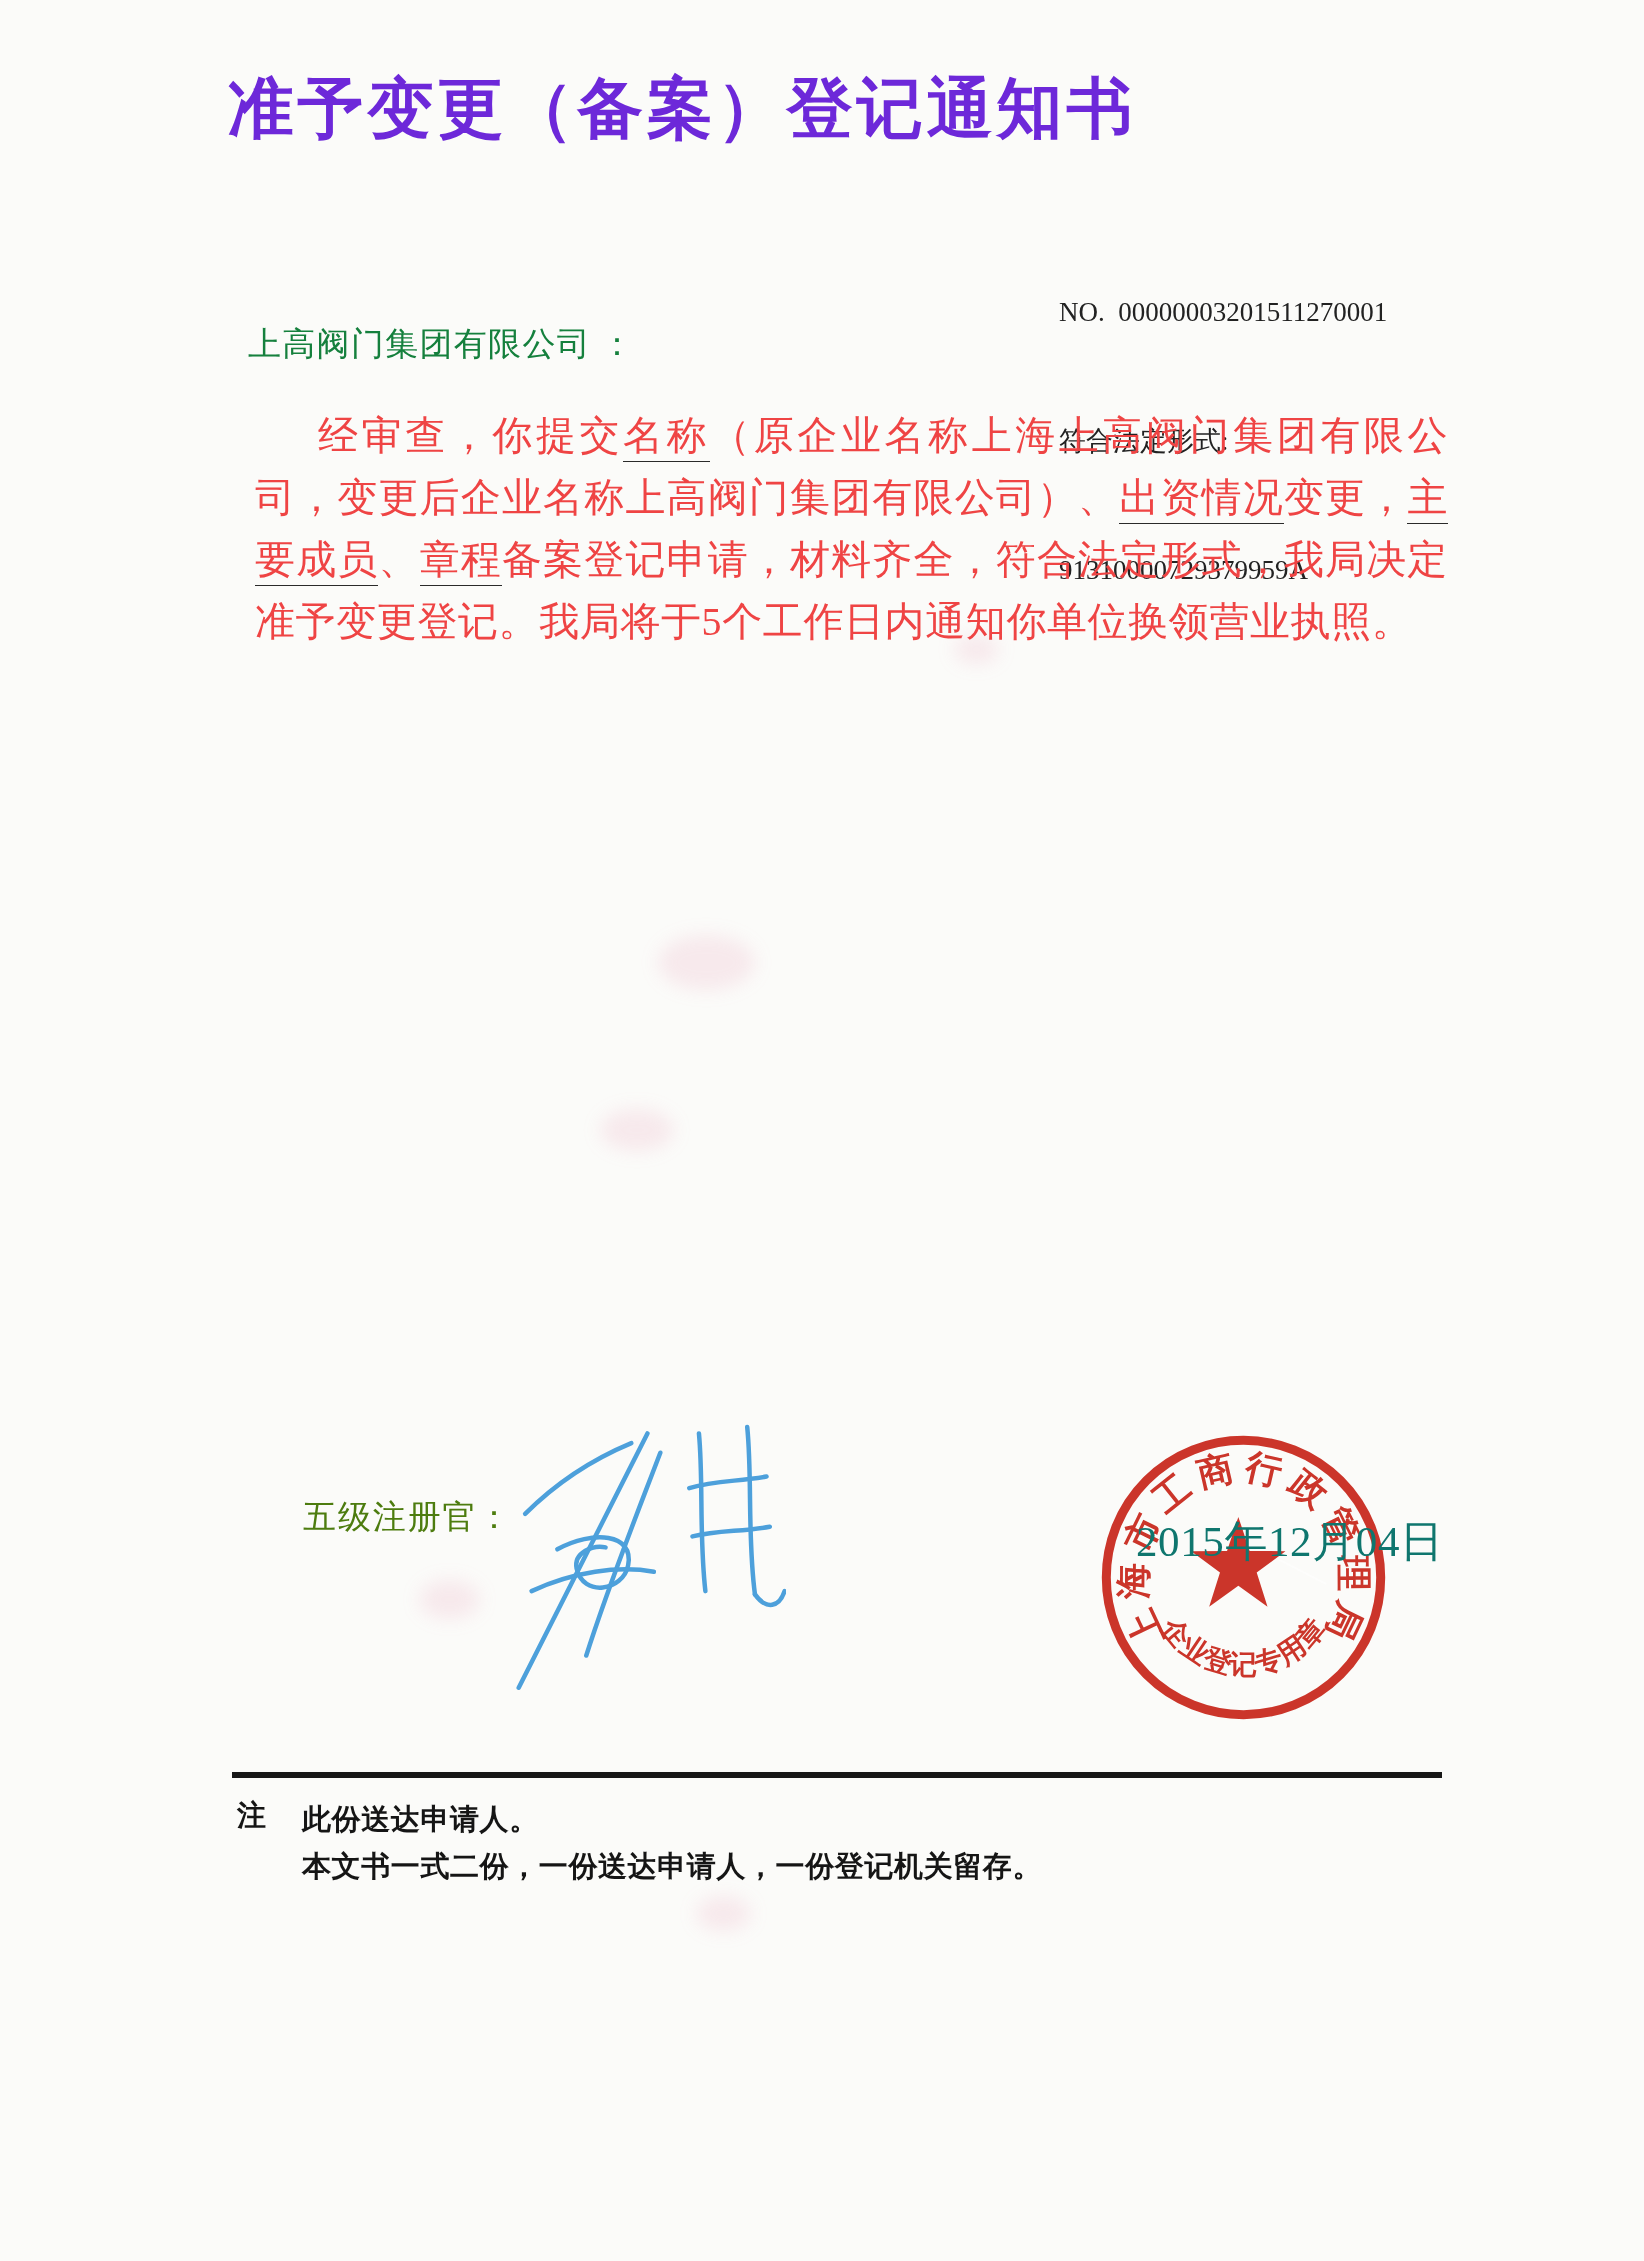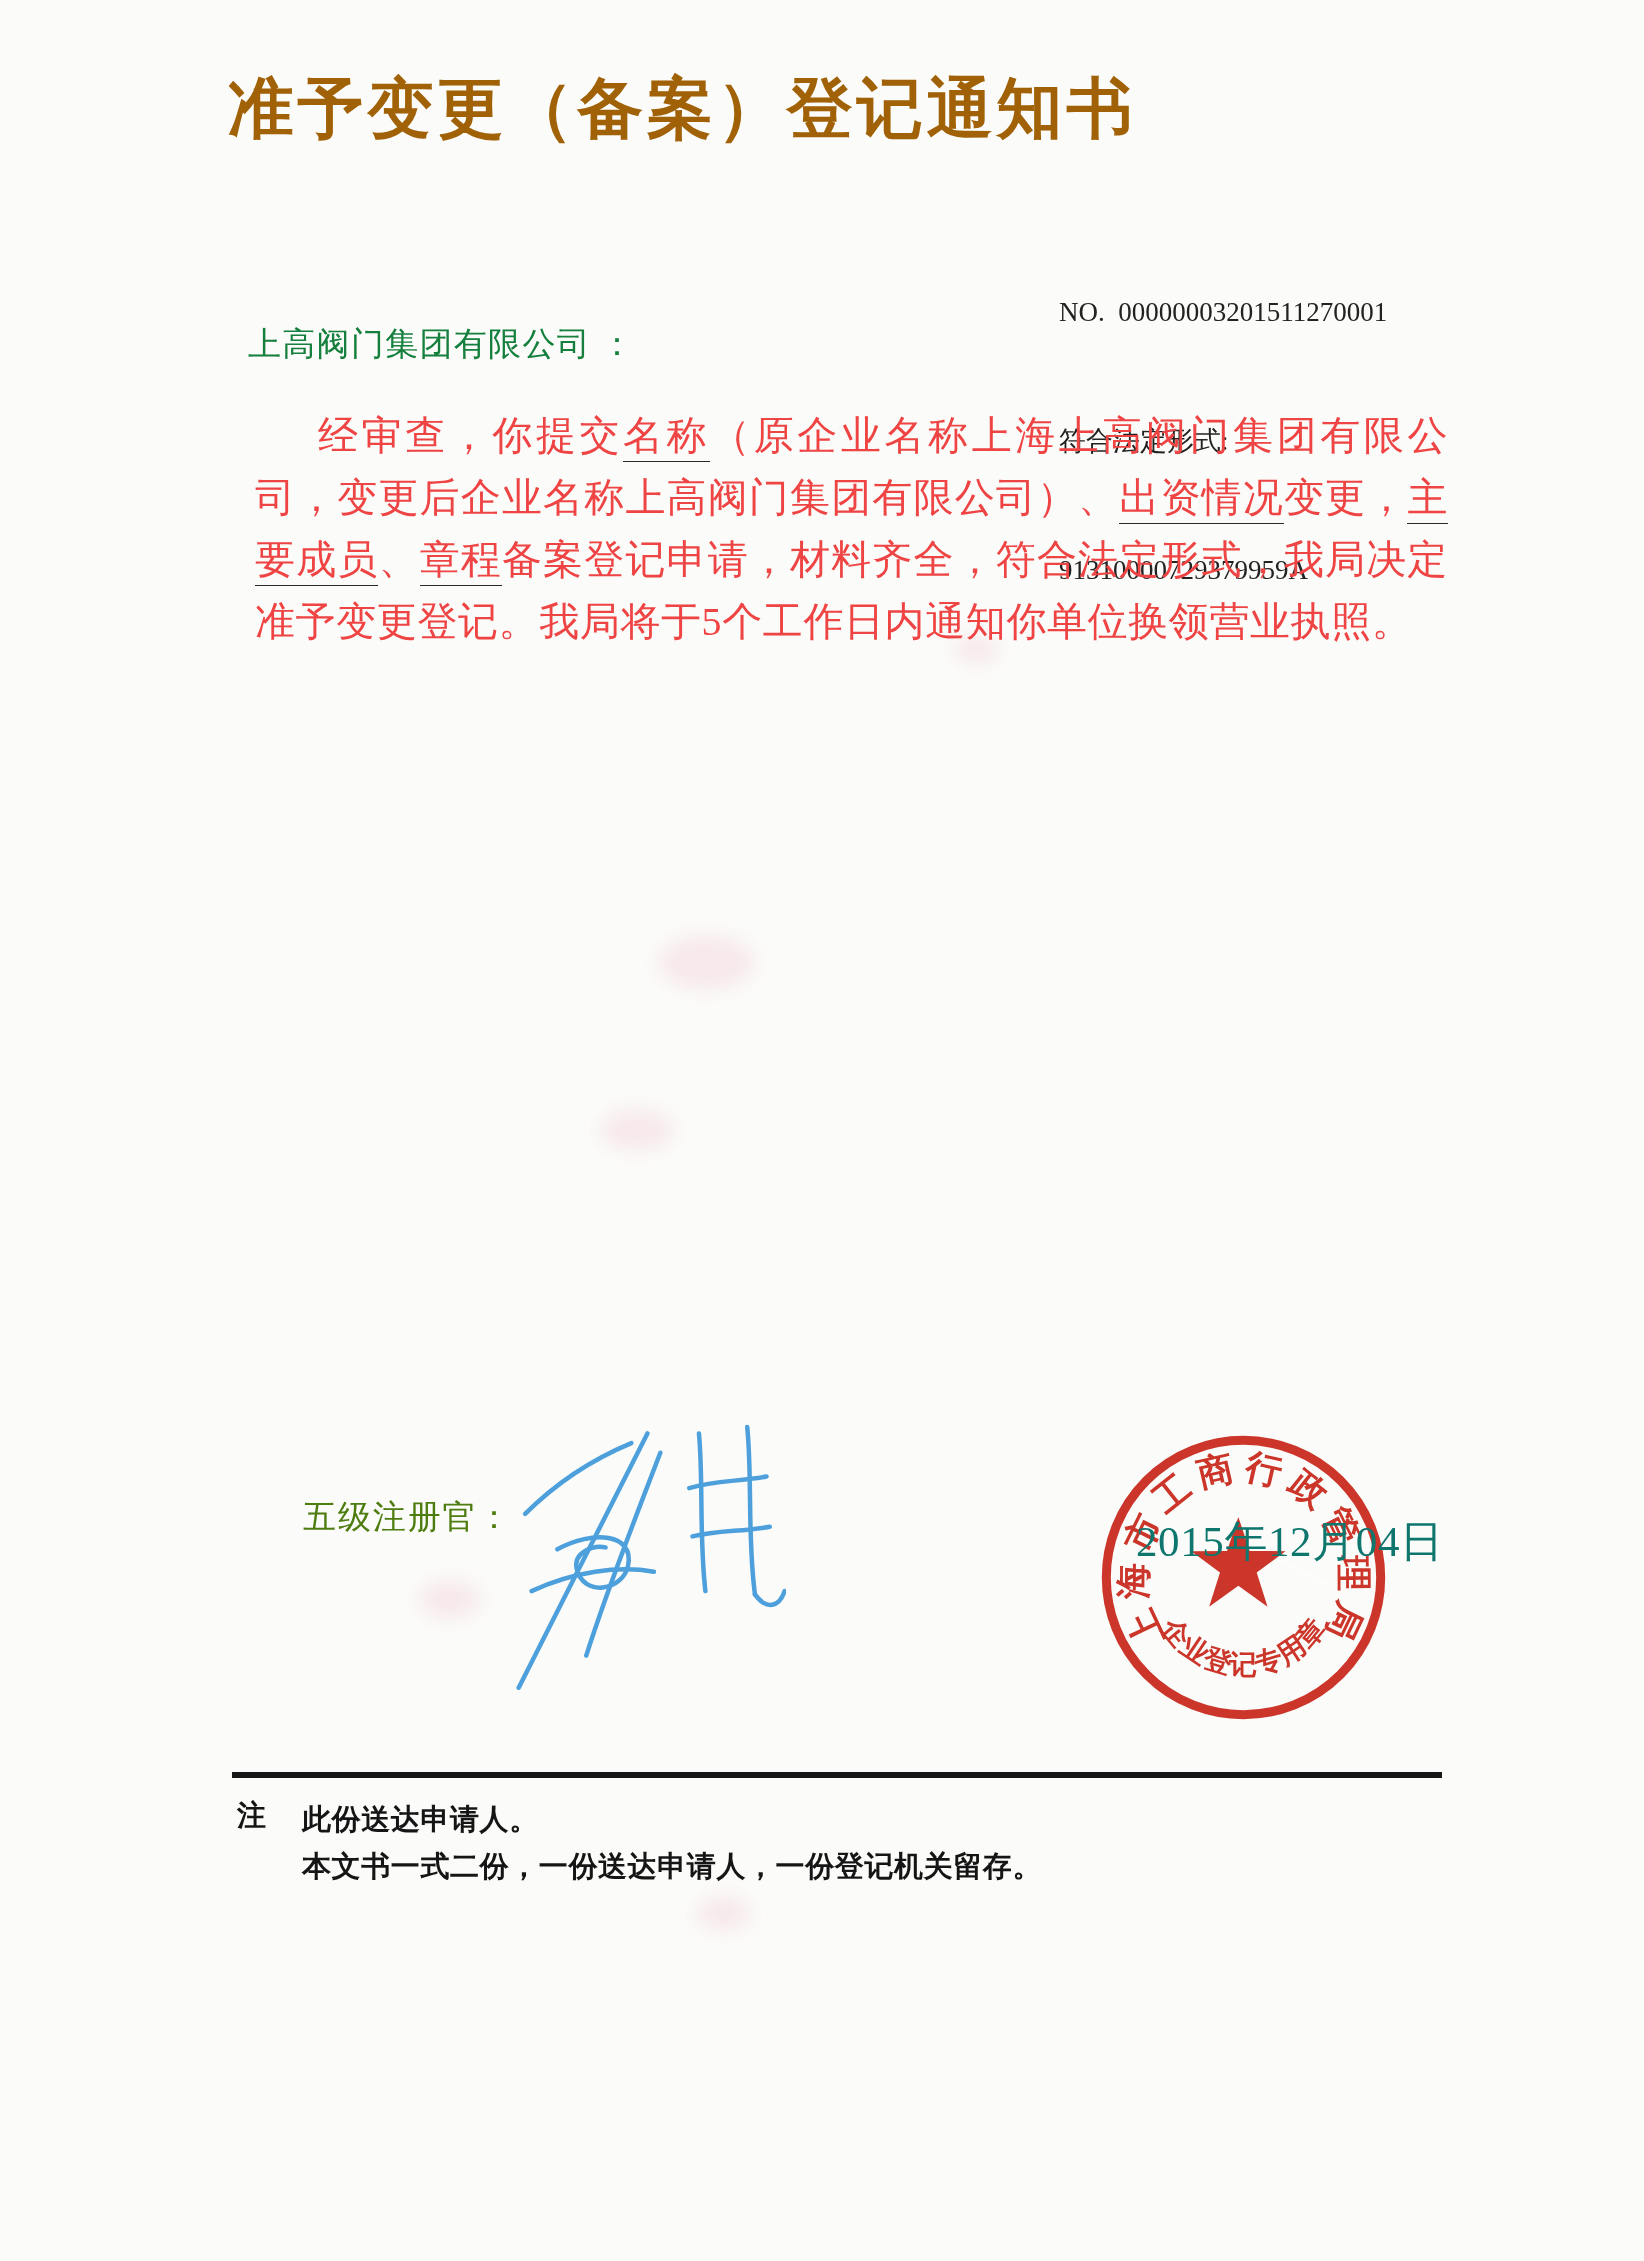--- a/index.html
+++ b/index.html
@@ -5,21 +5,21 @@
   html,body{margin:0;padding:0;}
   body{
     width:1644px;height:2261px;position:relative;overflow:hidden;
     background:#fbfbf9;
     font-family:"Liberation Serif","DejaVu Serif",serif;
     color:#1c1c1c;
   }
   .abs{position:absolute;}
   .doc-title{
     left:0;top:64px;width:1364px;text-align:center;
-    font-size:66px;font-weight:bold;letter-spacing:3.9px;color:#a16207;
+    font-size:66px;font-weight:bold;letter-spacing:3.9px;color:#6d28d9;
   }
   .ref-block{
     left:1026px;top:205px;font-size:27px;line-height:43px;color:#222;
     white-space:pre;
     margin-left:33px;
   }
   .addressee{
     left:248px;top:322px;font-size:33px;color:#15803d;letter-spacing:1.3px;
   }
   .body-par{

